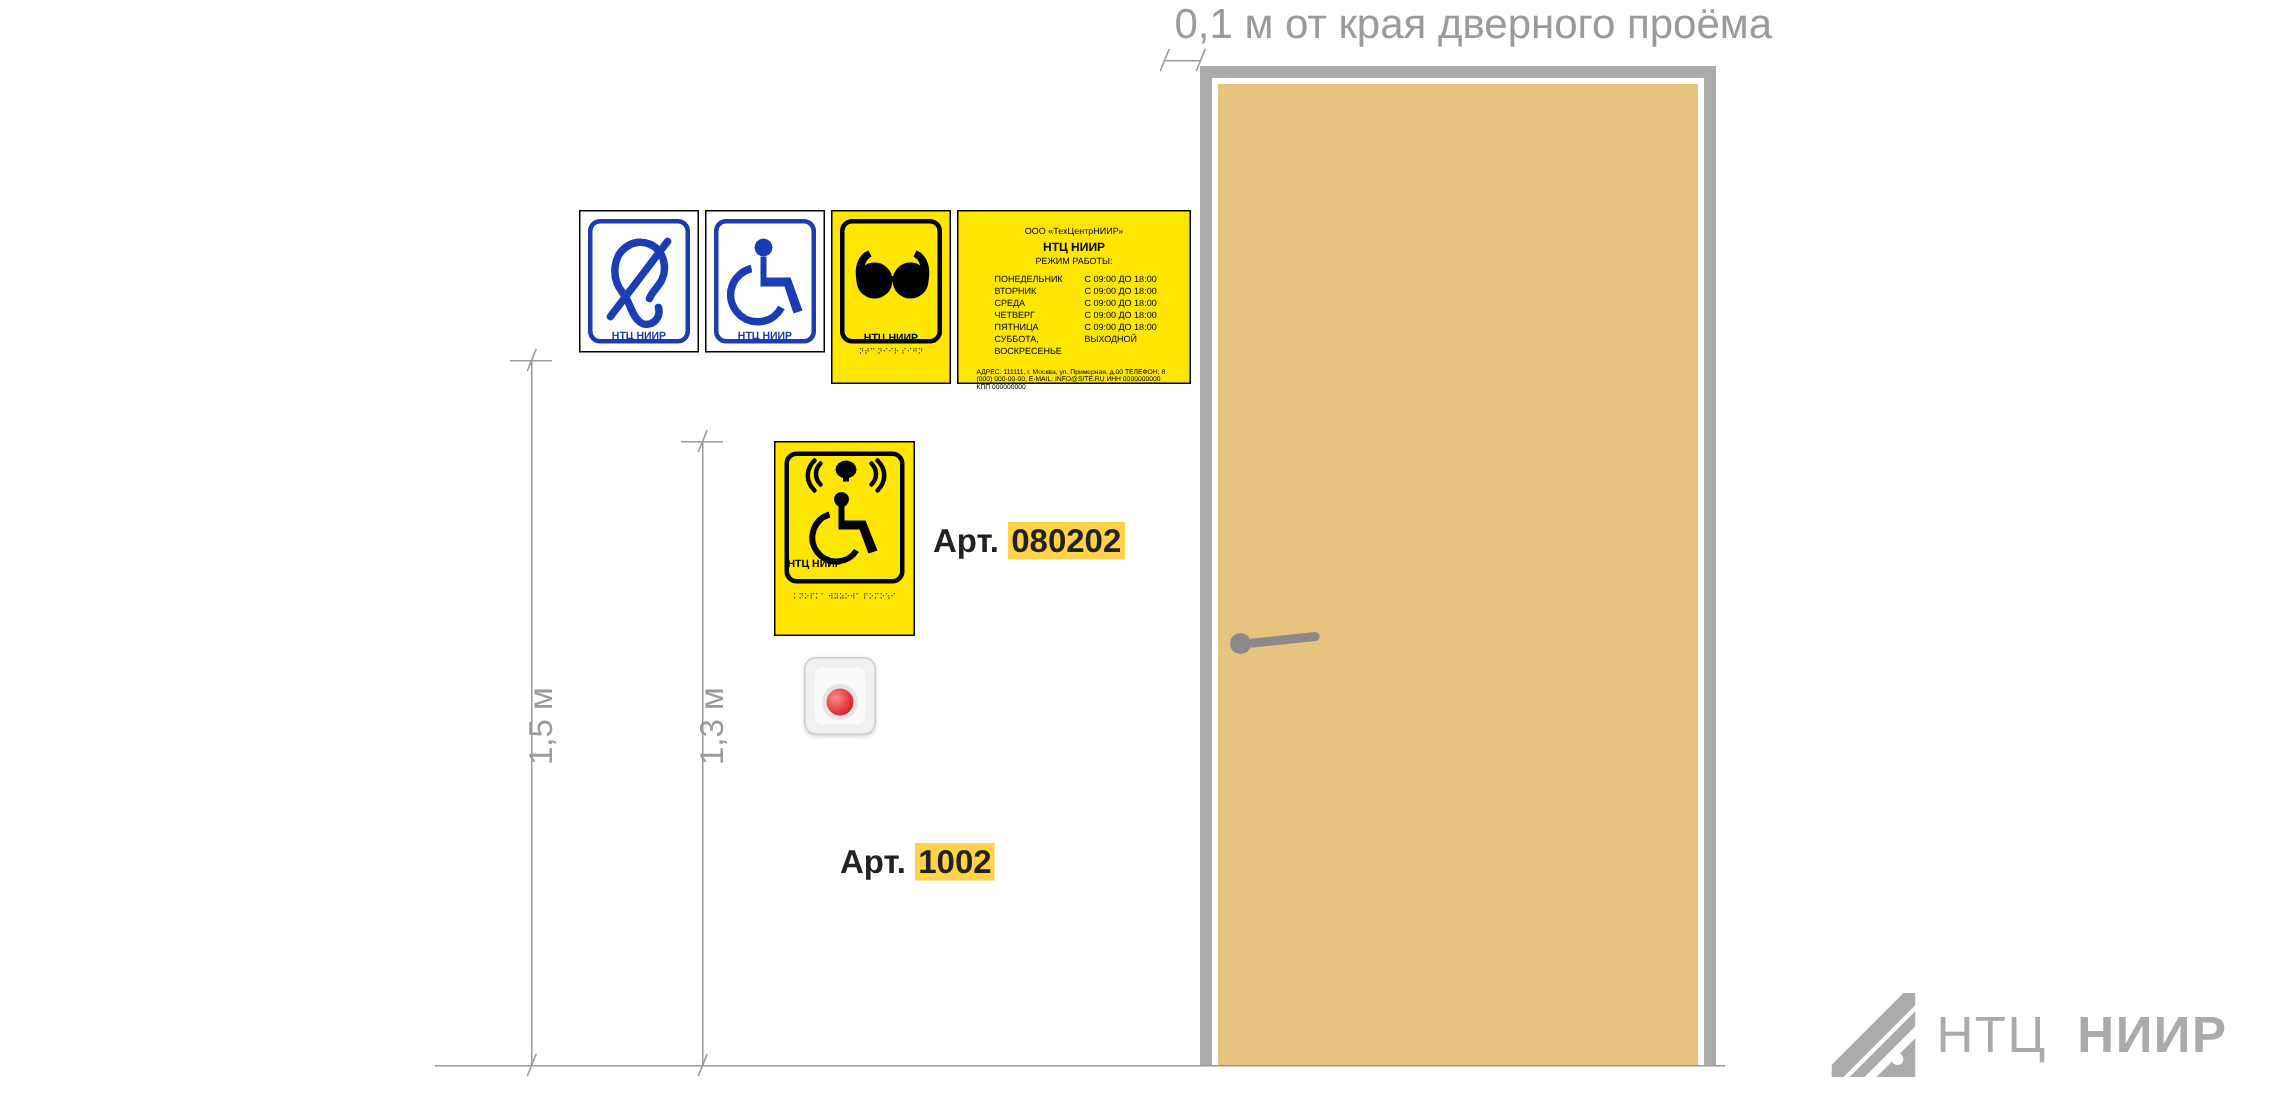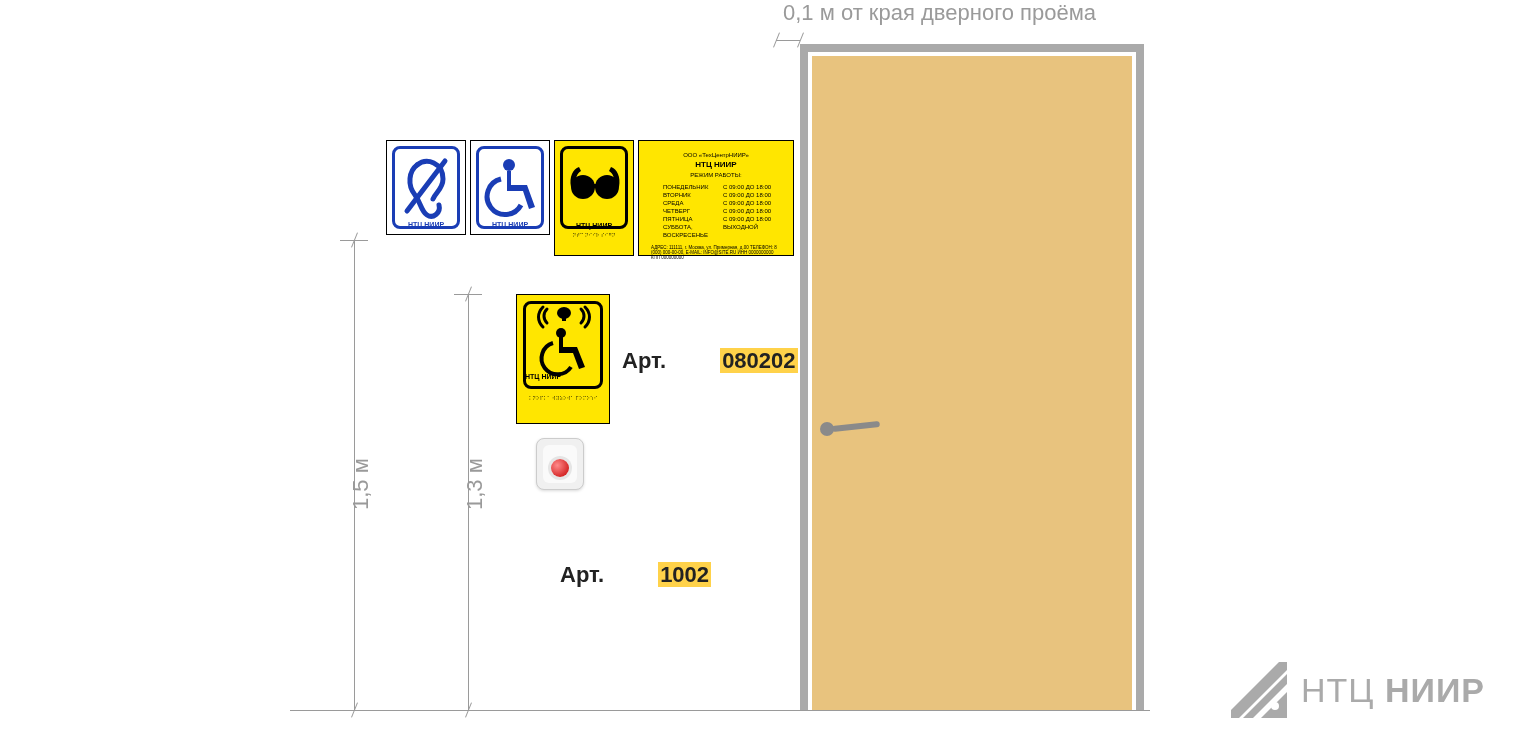--- a/index.html
+++ b/index.html
@@ -54,21 +54,21 @@
     background: #8a8a8a;
     transform: rotate(-6deg);
     transform-origin: left center;
     border-radius: 3px;
   }
   
   .top-dim-label {
     position: absolute;
     left: 783px;
     top: 0;
-    font-size: 22px;
+    font-size: 28px;
     color: #9a9a9a;
     white-space: nowrap;
   }
   .top-dim-line {
     position: absolute;
     left: 776px;
     top: 40px;
     width: 24px;
     height: 1px;
     background: #9a9a9a;
@@ -216,21 +216,21 @@
     text-align: center;
     overflow: hidden;
   }
   
   .art-label {
     position: absolute;
     font-size: 22px;
     color: #222;
     white-space: nowrap;
   }
-  .art-label .hl { background: #ffd24a; padding: 0 2px; margin-left: 48px; }
+  .art-label .hl { background: #ffd24a; padding: 0 2px; }
   .art-label.one { left: 622px; top: 348px; font-weight: 600; }
   
   .call-btn-device {
     position: absolute;
     left: 536px;
     top: 438px;
     width: 48px;
     height: 52px;
     background: #f0f0f0;
     border: 1px solid #ccc;
@@ -269,21 +269,21 @@
     display: flex;
     align-items: center;
     gap: 14px;
     color: #aaaaaa;
   }
   .logo svg { display: block; }
   .logo-text {
     font-size: 34px;
     letter-spacing: 1px;
   }
-  .logo-text .bold { font-weight: 800; }
+  .logo-text .bold { font-weight: 800; margin-left: 10px; }
   
   .icon-fill { display: block; }
 </style>
 </head>
 <body>
 
 <div class="canvas">
 
   <div class="top-dim-label">0,1 м от края дверного проёма</div>
   <div class="top-dim-line"></div>

